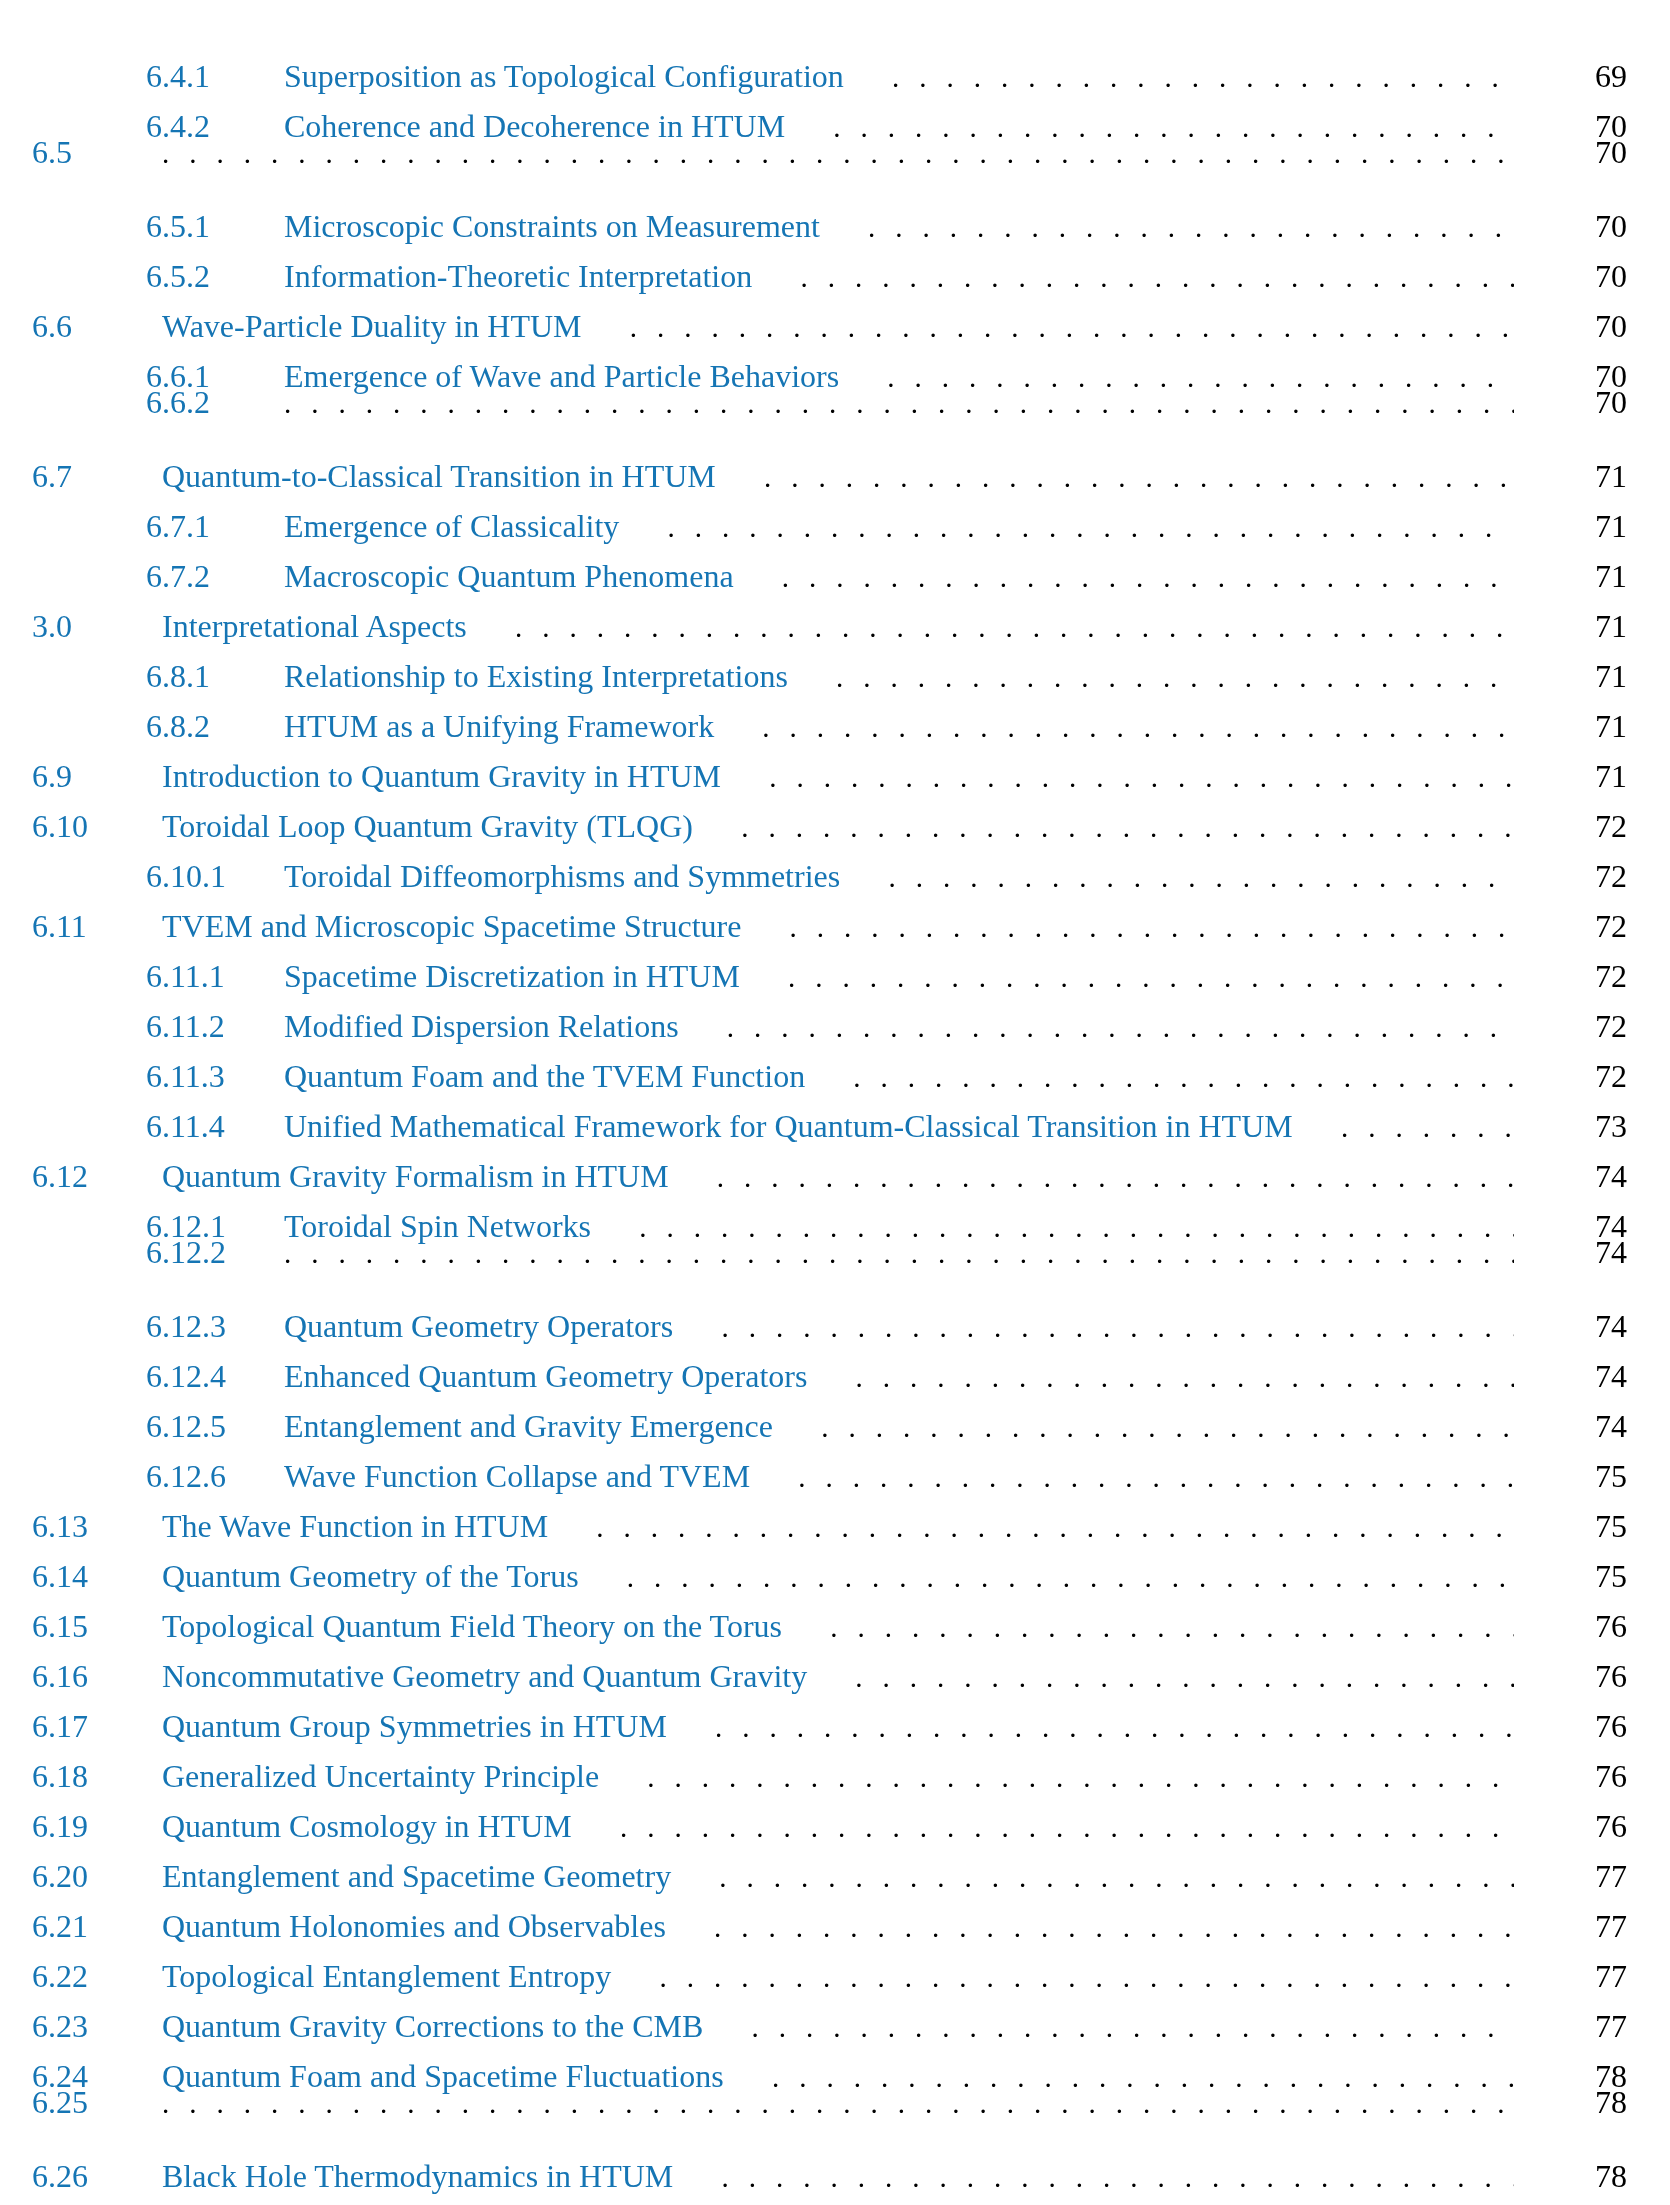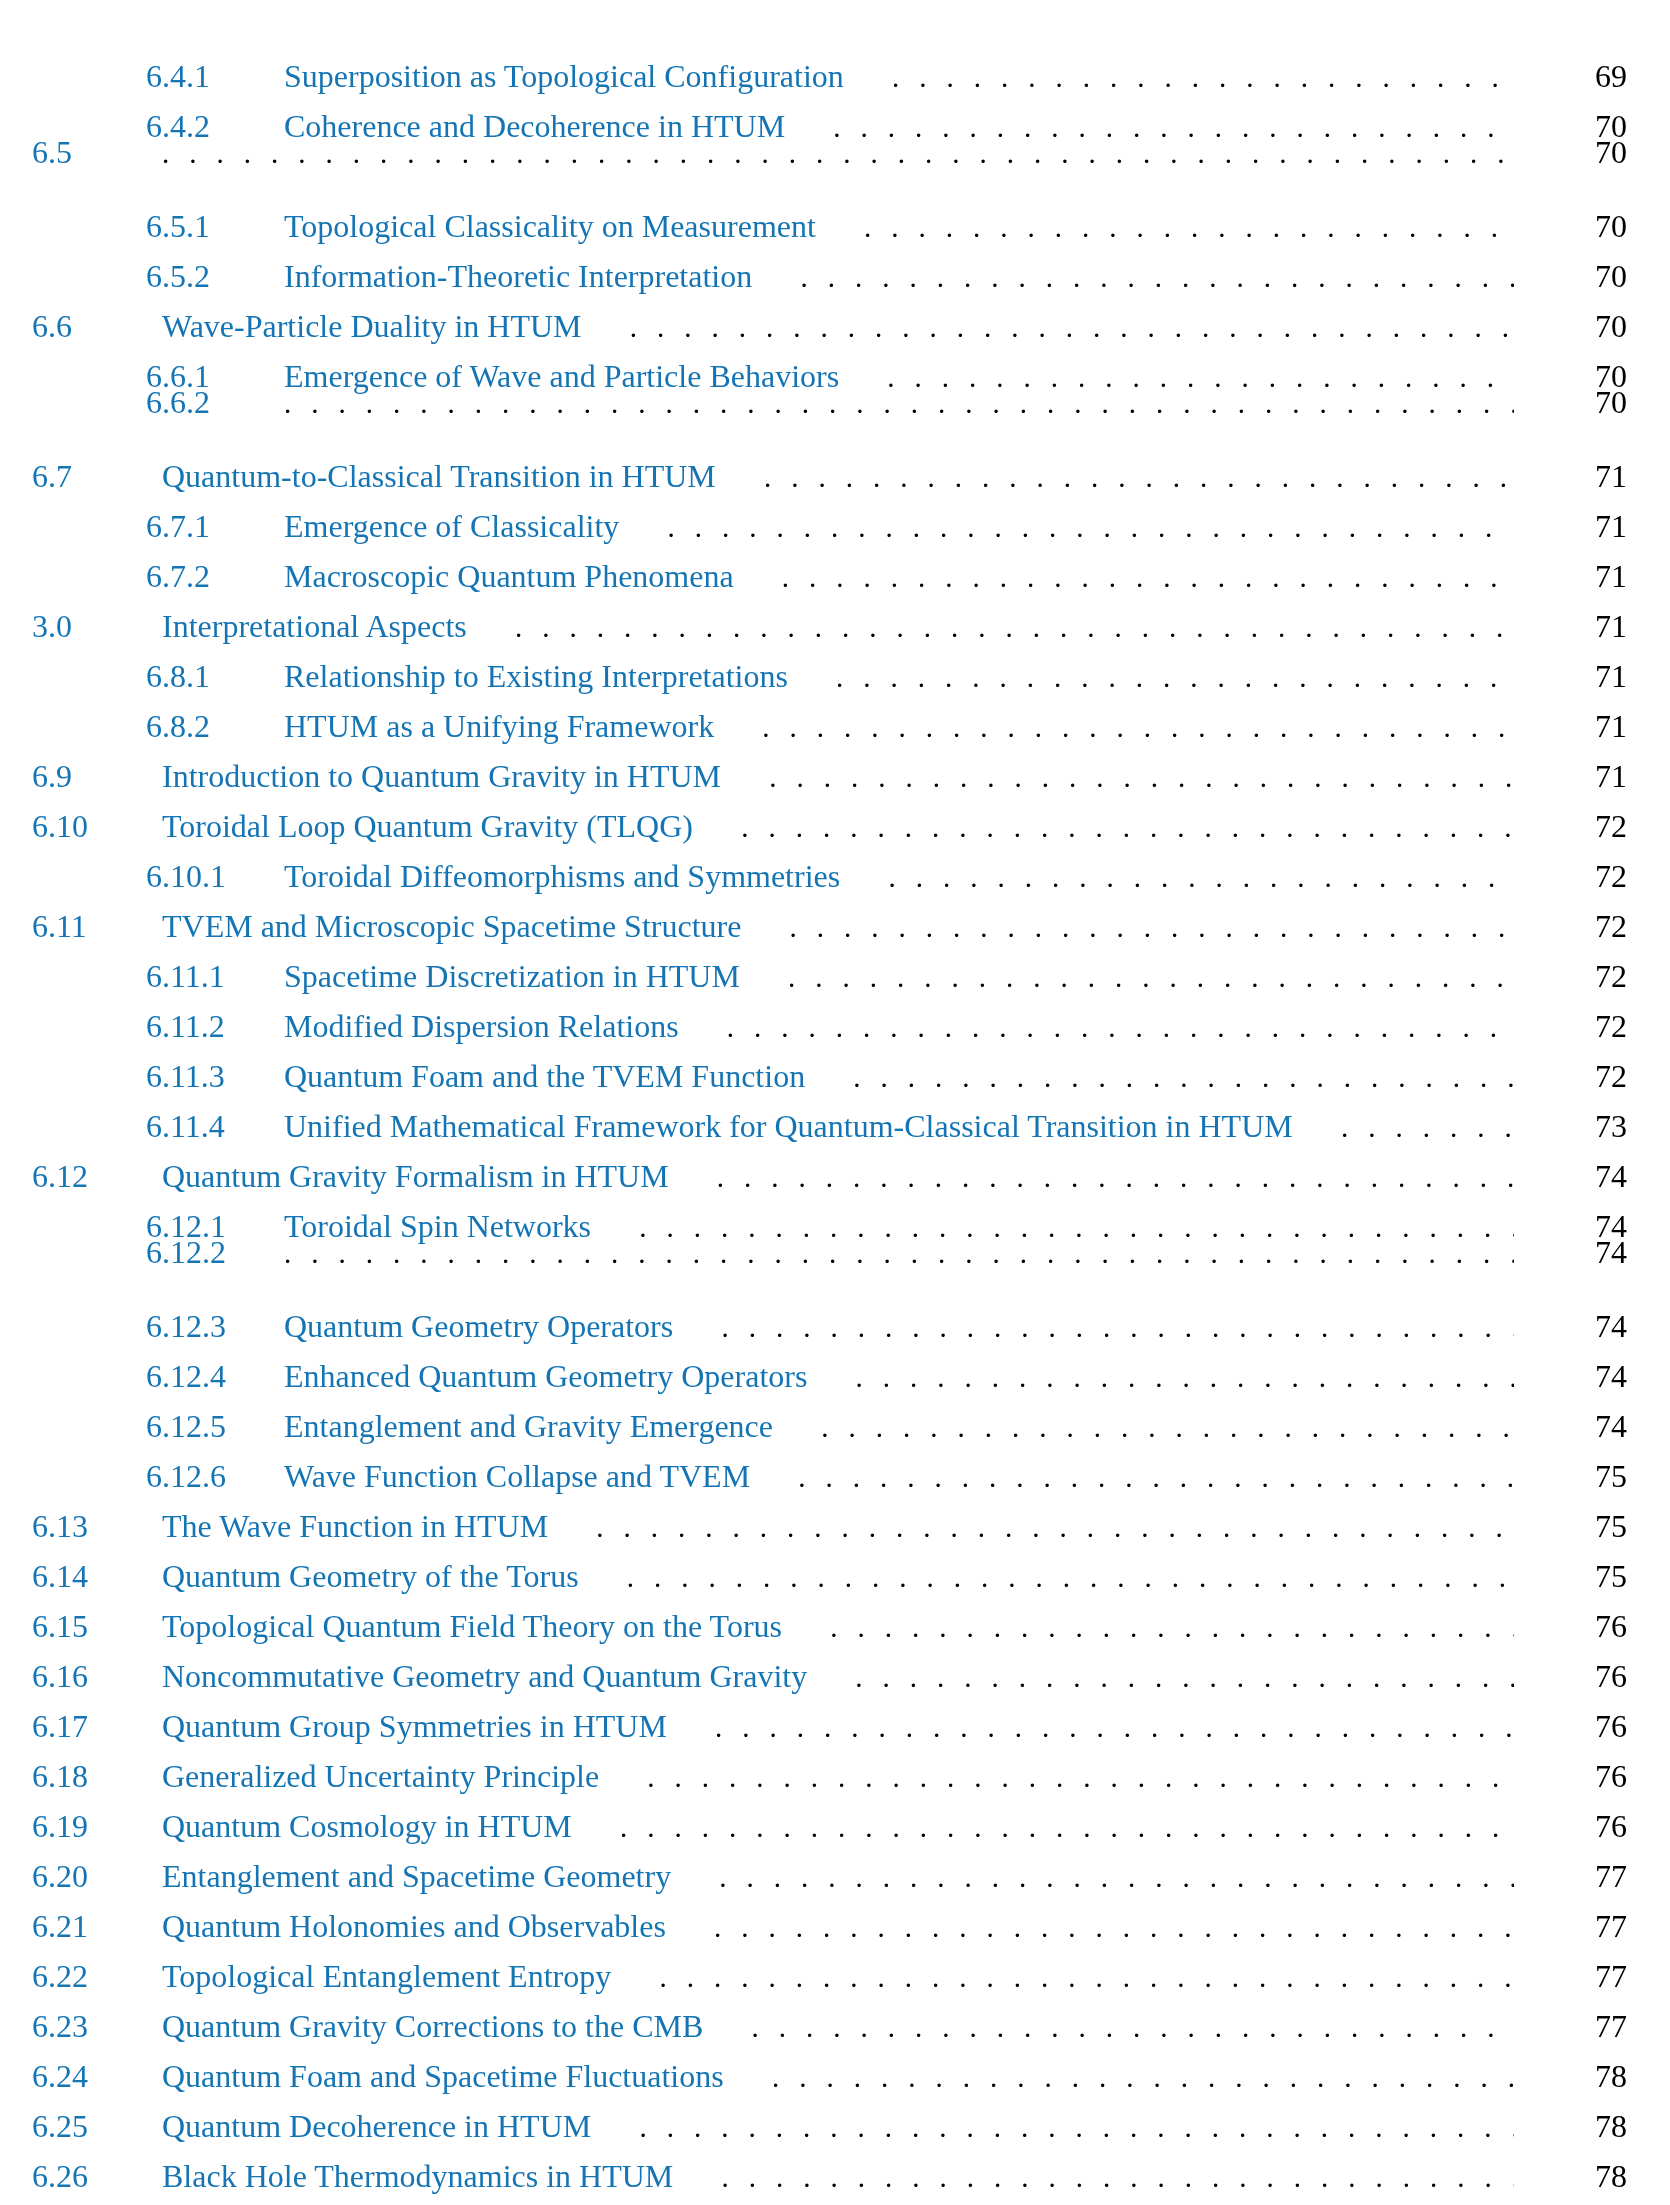--- a/index.html
+++ b/index.html
@@ -80,21 +80,21 @@
     <span class="leader">.......................................................</span>
     <span class="pagenum">70</span>
   </div>
     <div class="toc-row section">
     <span class="num">6.5</span>
     <span class="leader">.......................................................</span>
     <span class="pagenum">70</span>
   </div>
     <div class="toc-row subsection">
     <span class="num">6.5.1</span>
-    <span class="title">Topological Classicality on Measurement</span>
+    <span class="title">Microscopic Constraints on Measurement</span>
     <span class="leader">.......................................................</span>
     <span class="pagenum">70</span>
   </div>
     <div class="toc-row subsection">
     <span class="num">6.5.2</span>
     <span class="title">Information-Theoretic Interpretation</span>
     <span class="leader">.......................................................</span>
     <span class="pagenum">70</span>
   </div>
     <div class="toc-row section">
@@ -306,21 +306,20 @@
     <span class="pagenum">77</span>
   </div>
     <div class="toc-row section">
     <span class="num">6.24</span>
     <span class="title">Quantum Foam and Spacetime Fluctuations</span>
     <span class="leader">.......................................................</span>
     <span class="pagenum">78</span>
   </div>
     <div class="toc-row section">
     <span class="num">6.25</span>
-    <span class="title">Quantum Decoherence in HTUM</span>
     <span class="leader">.......................................................</span>
     <span class="pagenum">78</span>
   </div>
     <div class="toc-row section">
     <span class="num">6.26</span>
     <span class="title">Black Hole Thermodynamics in HTUM</span>
     <span class="leader">.......................................................</span>
     <span class="pagenum">78</span>
   </div>
     <div class="toc-row section">

